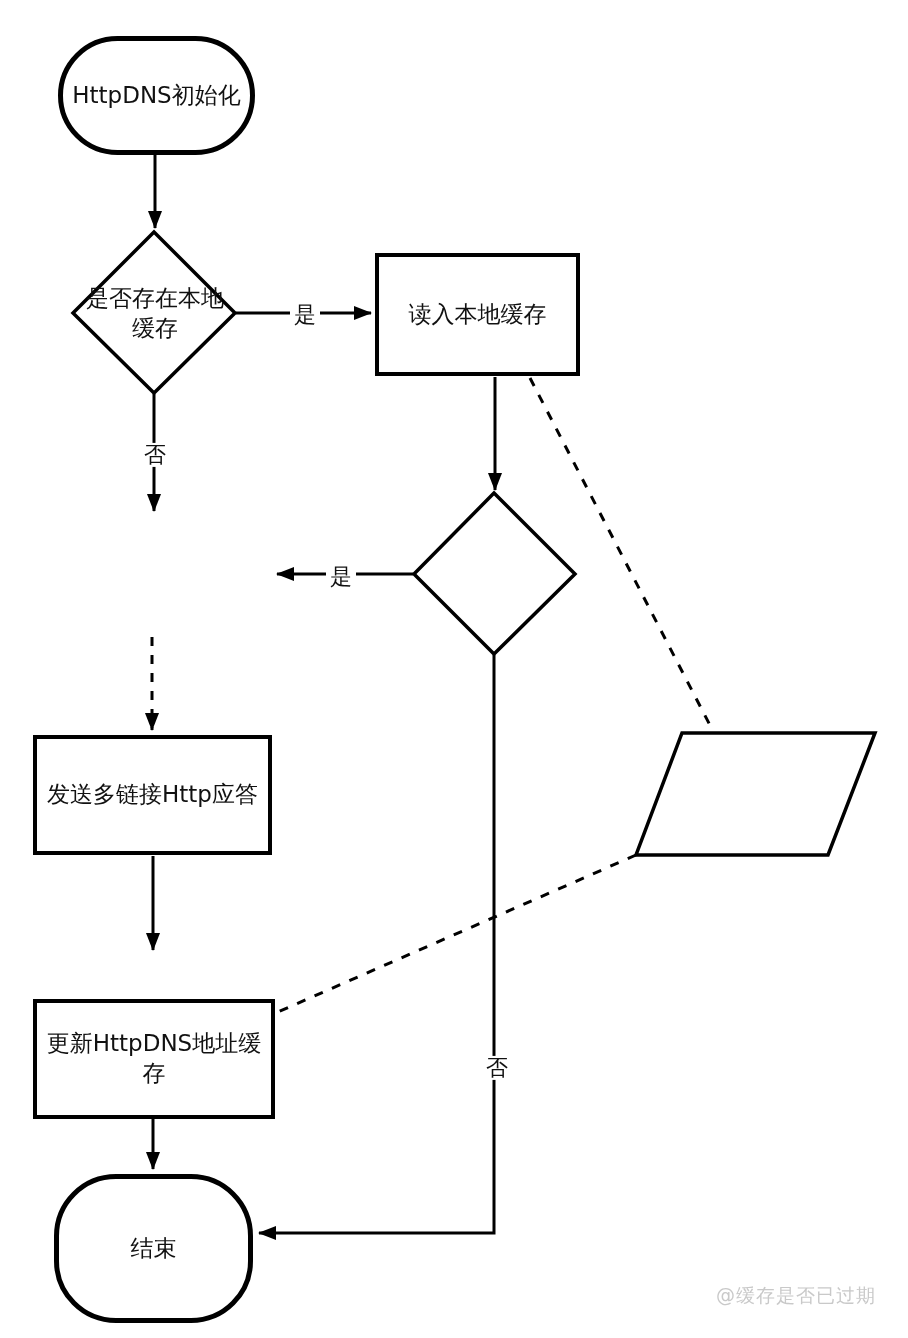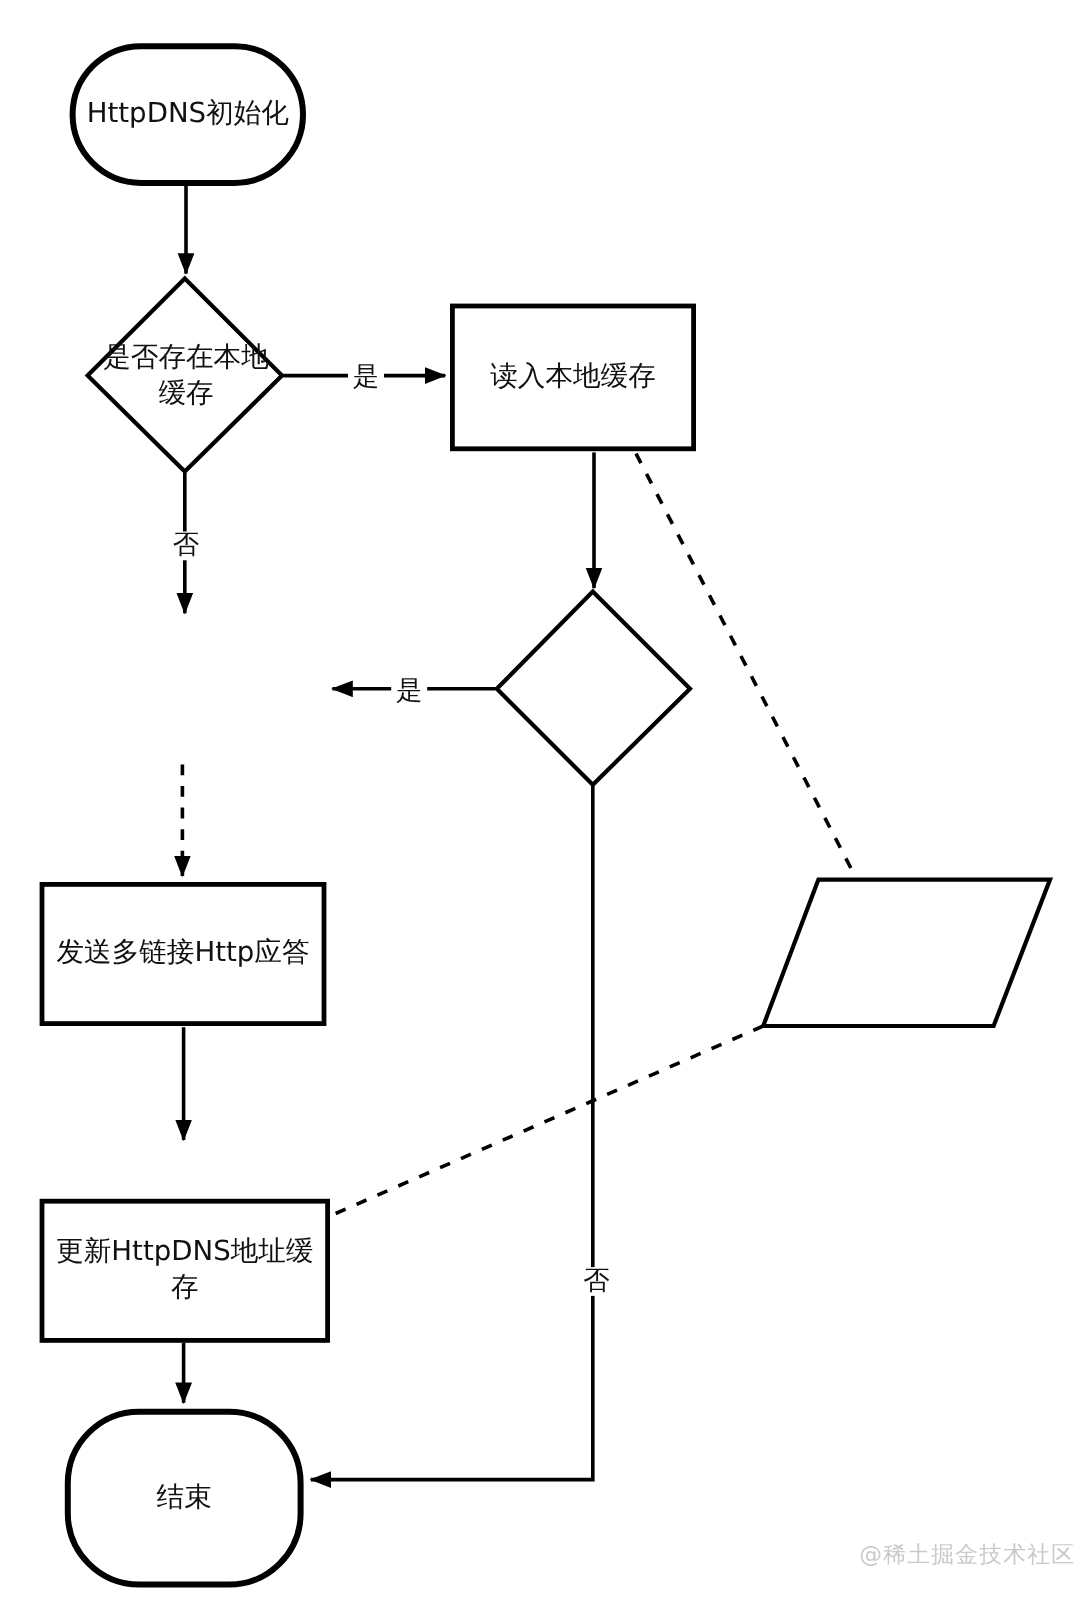--- a/index.html
+++ b/index.html
@@ -106,15 +106,15 @@
 
   <div class="node terminator" style="left:54px;top:1174px;width:199px;height:149px;">
     <div class="inner-text">结束</div>
   </div>
 
   <div class="edge-label" style="left:305px;top:315px;">是</div>
   <div class="edge-label" style="left:155px;top:455px;">否</div>
   <div class="edge-label" style="left:341px;top:577px;">是</div>
   <div class="edge-label" style="left:497px;top:1068px;">否</div>
 
-  <div id="watermark">@稀土掘金技术社区</div>
+  <div id="watermark">@缓存是否已过期</div>
 
 </div>
 
 </body></html>

